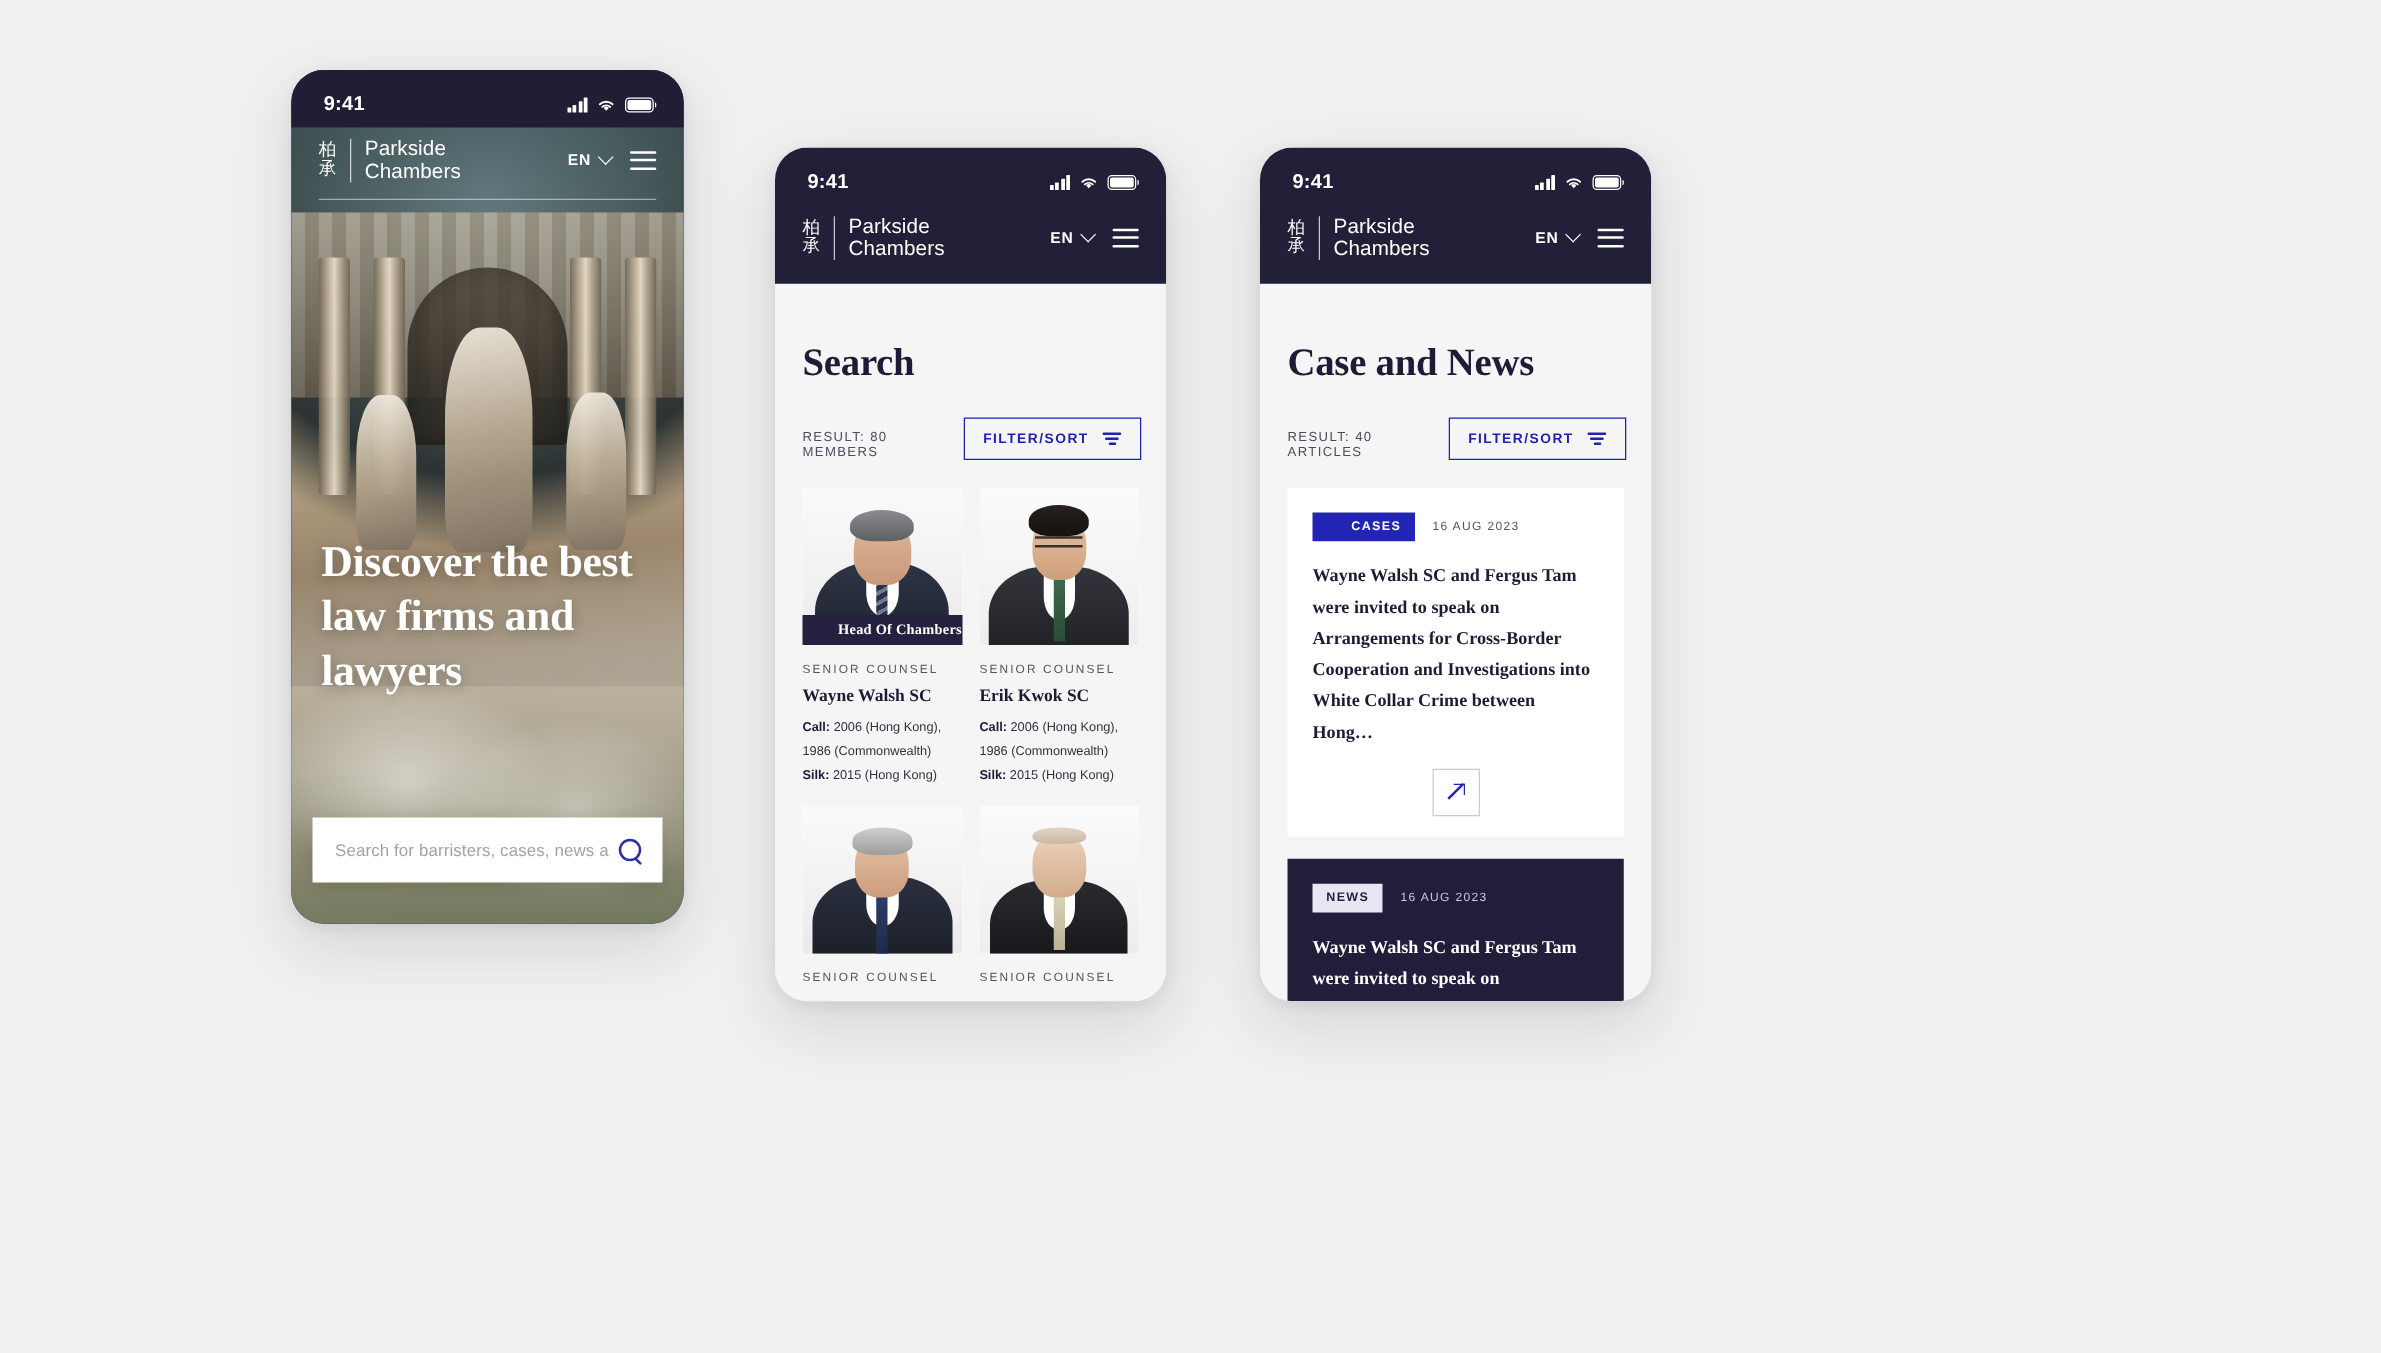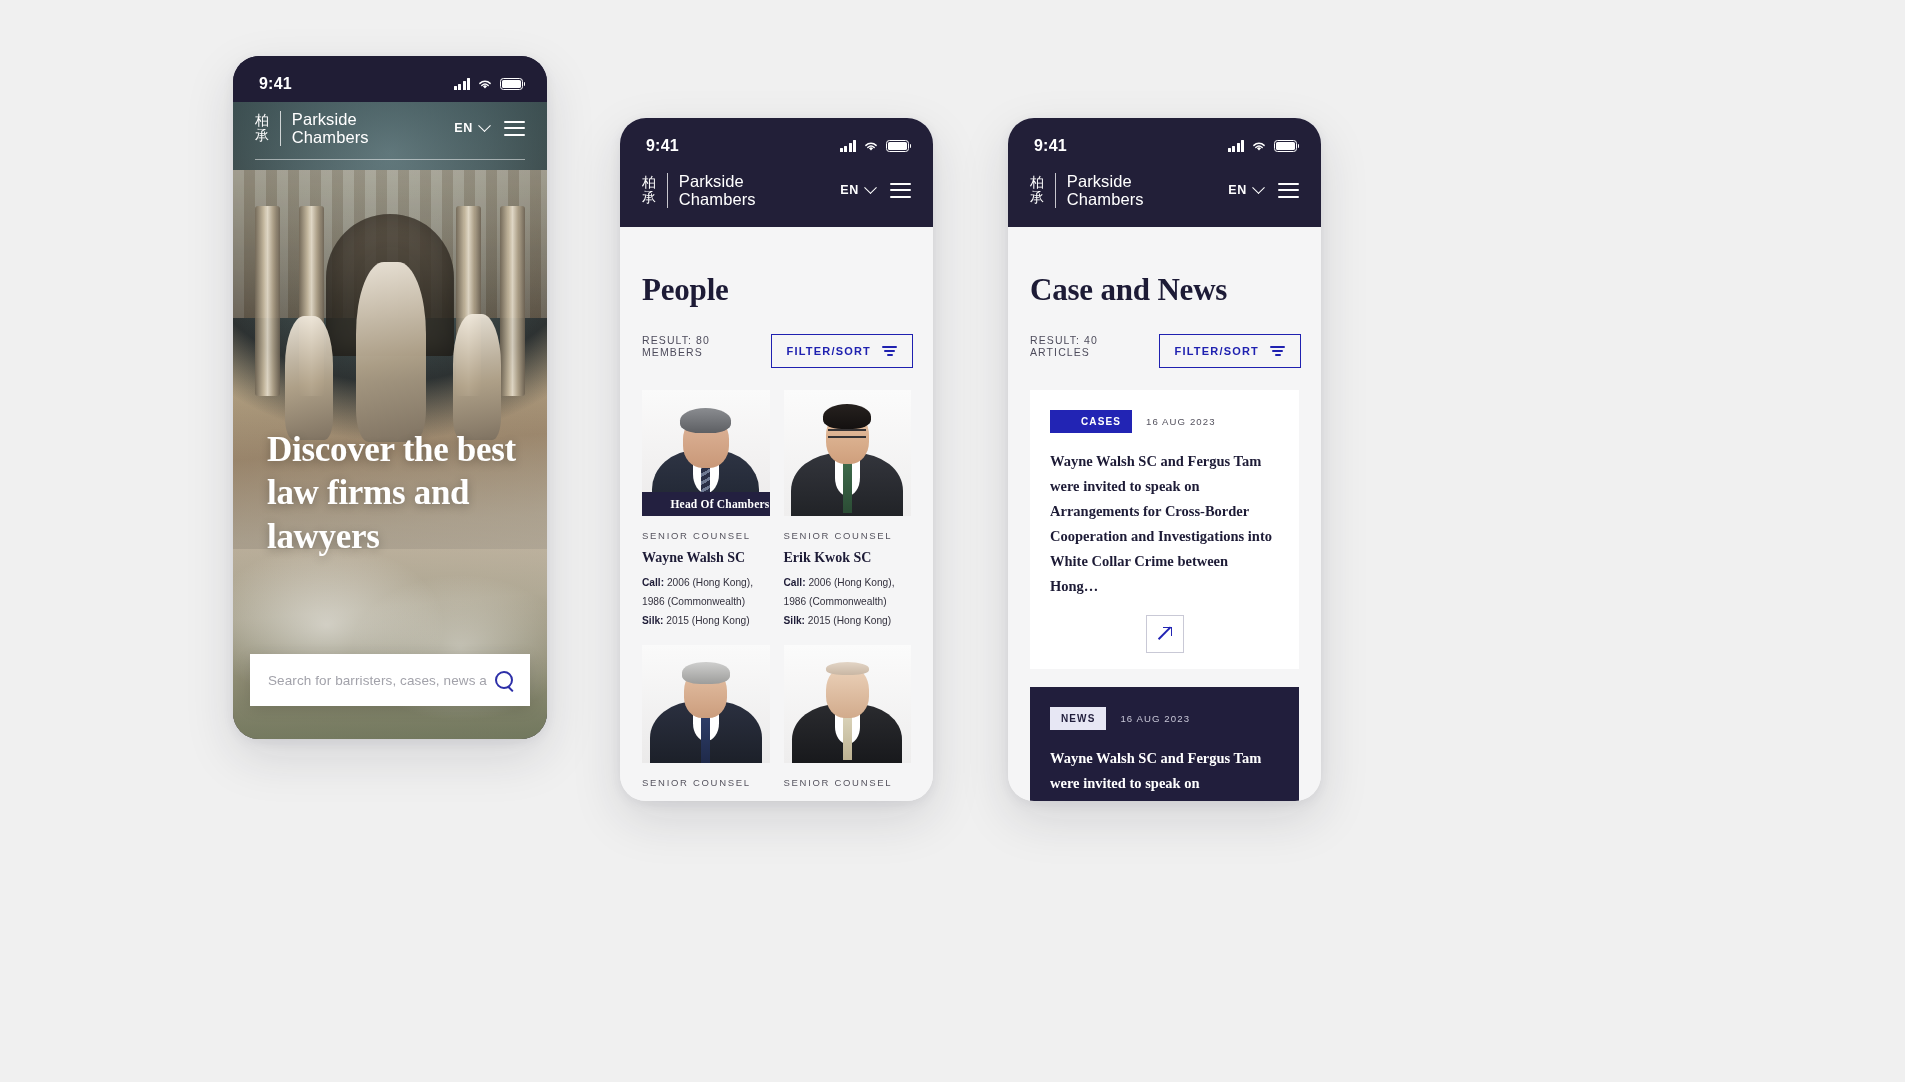--- a/index.html
+++ b/index.html
@@ -89,21 +89,21 @@
     background:linear-gradient(90deg,#6f6453,#cdbfa4 35%,#efe6d4 50%,#b5a78e 72%,#6a5f50); opacity:.85; }
   .hero-col.l1{left:22px}.hero-col.l2{left:66px}.hero-col.r1{right:66px}.hero-col.r2{right:22px}
   .hero-stat { position:absolute; border-radius:40% 40% 18% 18%;
     background:linear-gradient(170deg,#f3ece0,#b4a58c 55%,#7c7060); opacity:.93; }
   .hero-stat.s1{left:52px;top:214px;width:48px;height:124px}
   .hero-stat.s2{left:50%;margin-left:-34px;top:160px;width:70px;height:180px}
   .hero-stat.s3{right:46px;top:212px;width:48px;height:126px}
   .nav-underline { position:absolute; left:22px; right:22px; top:103px; height:1px; background:rgba(255,255,255,.5); }
 
   .hero-title {
-    position:absolute; left:34px; right:18px; top:372px;
+    position:absolute; left:24px; right:18px; top:372px;
     font-family:"Liberation Serif", serif;
     color:#fff; font-size:35px; line-height:1.24; font-weight:bold;
     letter-spacing:-.3px; text-shadow:0 2px 10px rgba(0,0,0,.28);
   }
   .searchbar {
     position:absolute; left:17px; right:17px; top:598px; height:52px;
     background:#fff; display:flex; align-items:center; gap:8px;
     padding:0 16px 0 18px; box-shadow:0 3px 14px rgba(0,0,0,.12);
   }
   .searchbar .ph { flex:1; color:#a2a2aa; font-size:13.5px; letter-spacing:.1px; white-space:nowrap; overflow:hidden; }
@@ -112,21 +112,21 @@
   .mag::after { content:""; position:absolute; right:0; bottom:0; width:7px; height:2px; background:#2d2fa8; transform:rotate(45deg); border-radius:1px; }
 
   
   .dark-head { background:#221f38; padding-bottom:6px; }
   .page-body { position:absolute; left:0; right:0; bottom:0; top:118px; background:#f5f5f6; overflow:hidden; }
   .page-title {
     font-family:"Liberation Serif", serif; font-weight:bold;
     color:#1d1b36; font-size:31px; letter-spacing:-.2px;
     padding:36px 22px 0 22px;
   }
-  .result-row { display:flex; align-items:flex-start; justify-content:space-between; padding:26px 20px 0 22px; }
+  .result-row { display:flex; align-items:flex-end; justify-content:space-between; padding:26px 20px 0 22px; }
   .result-text { color:#4e4c5c; font-size:10.5px; letter-spacing:1.1px; }
   .filter-btn {
     display:flex; align-items:center; gap:11px;
     border:1.6px solid #1f21b0; color:#1f21b0; background:transparent;
     padding:10px 15px; font-size:11px; font-weight:bold; letter-spacing:1.2px;
   }
   .filter-ico { display:flex; flex-direction:column; align-items:center; gap:2.5px; width:15px; }
   .filter-ico i { display:block; height:1.8px; background:#1f21b0; border-radius:1px; }
   .filter-ico i:nth-child(1){width:15px}.filter-ico i:nth-child(2){width:11px}.filter-ico i:nth-child(3){width:6px}
 
@@ -289,21 +289,21 @@
             <div class="burger">
                 <span></span>
                 <span></span>
                 <span></span>
               </div>
           </div>
         </div>
       </div>
 
       <div class="page-body">
-        <div class="page-title">People</div>
+        <div class="page-title">Search</div>
 
         <div class="result-row">
           <div class="result-text">RESULT: 80 MEMBERS</div>
           <div class="filter-btn">
             <span>FILTER/SORT</span>
             <span class="filter-ico">
                 <i></i>
                 <i></i>
                 <i></i>
               </span>

